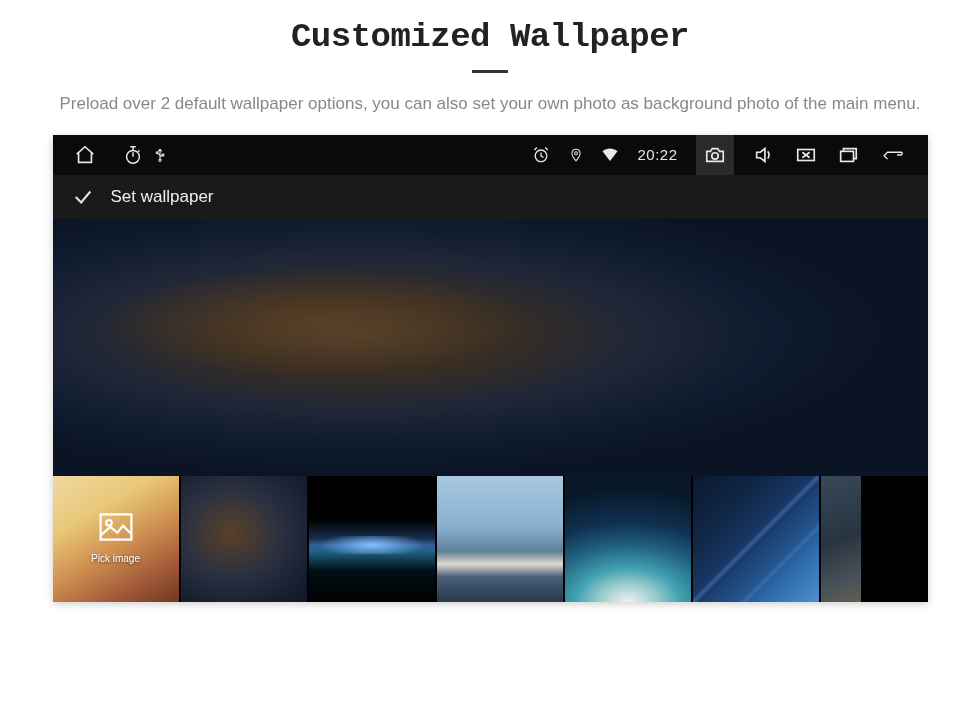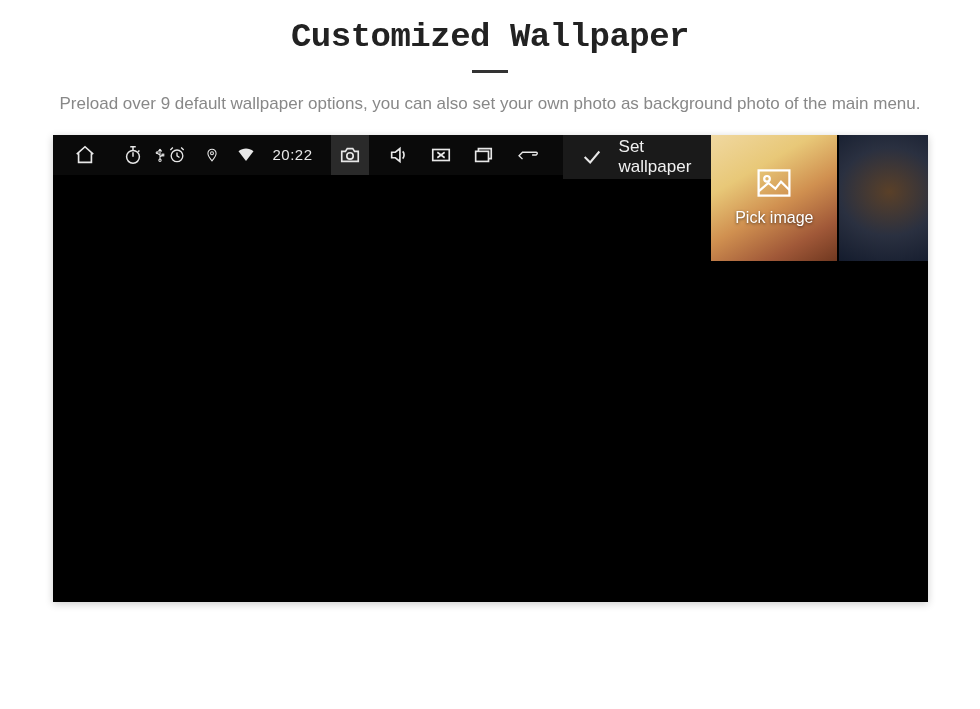--- a/index.html
+++ b/index.html
@@ -33,21 +33,21 @@
       max-width: 880px;
       margin: 0 auto 18px auto;
       font-weight: 400;
     }
     .device-screen {
       width: 875px;
       height: 467px;
       margin: 0 auto;
       background: #000;
       display: flex;
-      flex-direction: row;
+      flex-direction: column;
       box-shadow: 0 2px 8px rgba(0,0,0,0.2);
     }
     .status-bar {
       height: 40px;
       background: #0a0a0a;
       display: flex;
       align-items: center;
       padding: 0 20px;
       color: #e8e8e8;
     }
@@ -95,37 +95,37 @@
     }
     .thumb.pick {
       background: linear-gradient(150deg, #f0d8a0 0%, #e8c878 30%, #d09050 55%, #a05838 80%, #703820 100%);
       display: flex;
       flex-direction: column;
       align-items: center;
       justify-content: center;
       color: #fff;
       gap: 8px;
     }
-    .pick-label { font-size: 16px; color: #fff; text-shadow: 0 1px 3px rgba(0,0,0,0.6); }
+    .pick-label { font-size: 10px; color: #fff; text-shadow: 0 1px 3px rgba(0,0,0,0.6); }
     .pick svg { width: 34px; height: 28px; stroke: #fff; fill: none; }
     .thumb.t1 { background: radial-gradient(ellipse 80% 70% at 40% 45%, #5a4028 0%, #2a3040 50%, #10182a 100%); }
     .thumb.t2 { background: linear-gradient(180deg, #000 0%, #000 35%, #1a3050 50%, #3060a0 55%, #206080 60%, #001018 75%, #000 100%); }
     .thumb.t2::after { content:""; position:absolute; top:48%; left:0; right:0; height:18px; background: radial-gradient(ellipse 60% 100% at 50% 50%, #80c0ff 0%, transparent 70%); }
     .thumb.t3 { background: linear-gradient(180deg, #a8c8e0 0%, #88b0d0 40%, #608098 60%, #e0d8d0 70%, #486078 80%, #283848 100%); }
     .thumb.t4 { background: radial-gradient(ellipse 140% 90% at 50% 100%, #f0f0f0 0%, #a0d0d0 15%, #40a0b0 30%, #206080 50%, #103050 70%, #081828 100%); }
     .thumb.t5 { background: linear-gradient(135deg, #0a1830 0%, #102848 30%, #1a3a68 50%, #205088 65%, #3070b0 80%, #5090d0 100%); }
     .thumb.t5::after { content:""; position:absolute; inset:0; background: linear-gradient(135deg, transparent 48%, rgba(120,180,255,0.3) 50%, transparent 52%, transparent 68%, rgba(100,160,240,0.25) 70%, transparent 72%); }
     .thumb.t6 { flex: 0 0 40px; background: linear-gradient(160deg, #384858 0%, #283540 50%, #485058 80%, #606050 100%); }
   </style>
 </head>
 <body>
 
 <h1 class="hero-title">Customized Wallpaper</h1>
 <div class="title-underline"></div>
-<p class="hero-subtitle">Preload over 9 default wallpaper options, you can also set your own photo as background photo of the main menu.</p>
+<p class="hero-subtitle">Preload over 2 default wallpaper options, you can also set your own photo as background photo of the main menu.</p>
 
 <div class="device-screen">
 
   <div class="status-bar">
     <div class="status-left">
       <span class="icon-wrap">
         <svg viewBox="0 0 24 24" stroke-width="1.8">
             <path d="M3 11 L12 3 L21 11 M5 10 V20 H19 V10"></path>
           </svg>
       </span>

